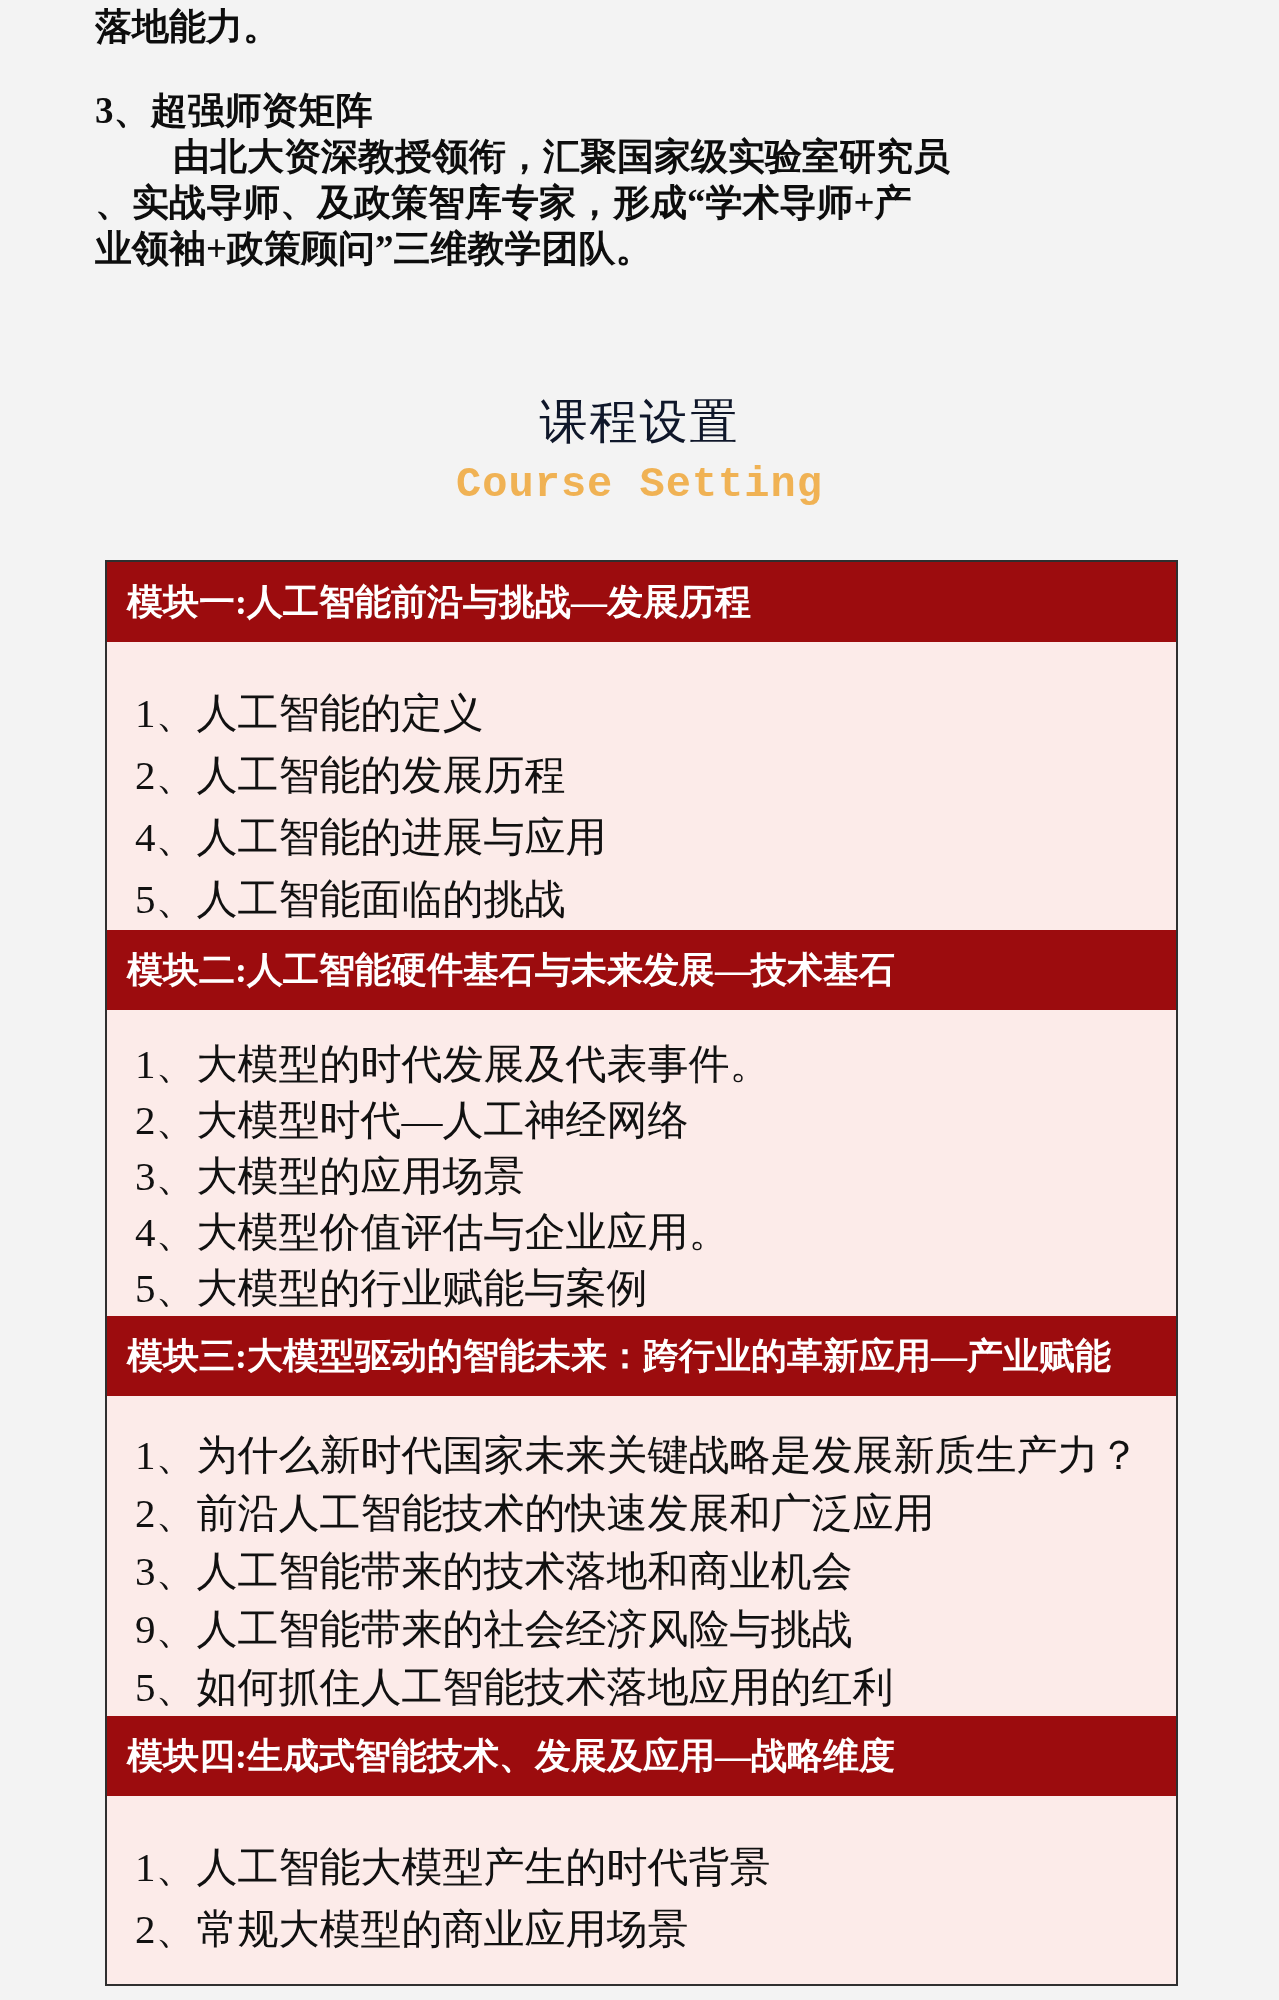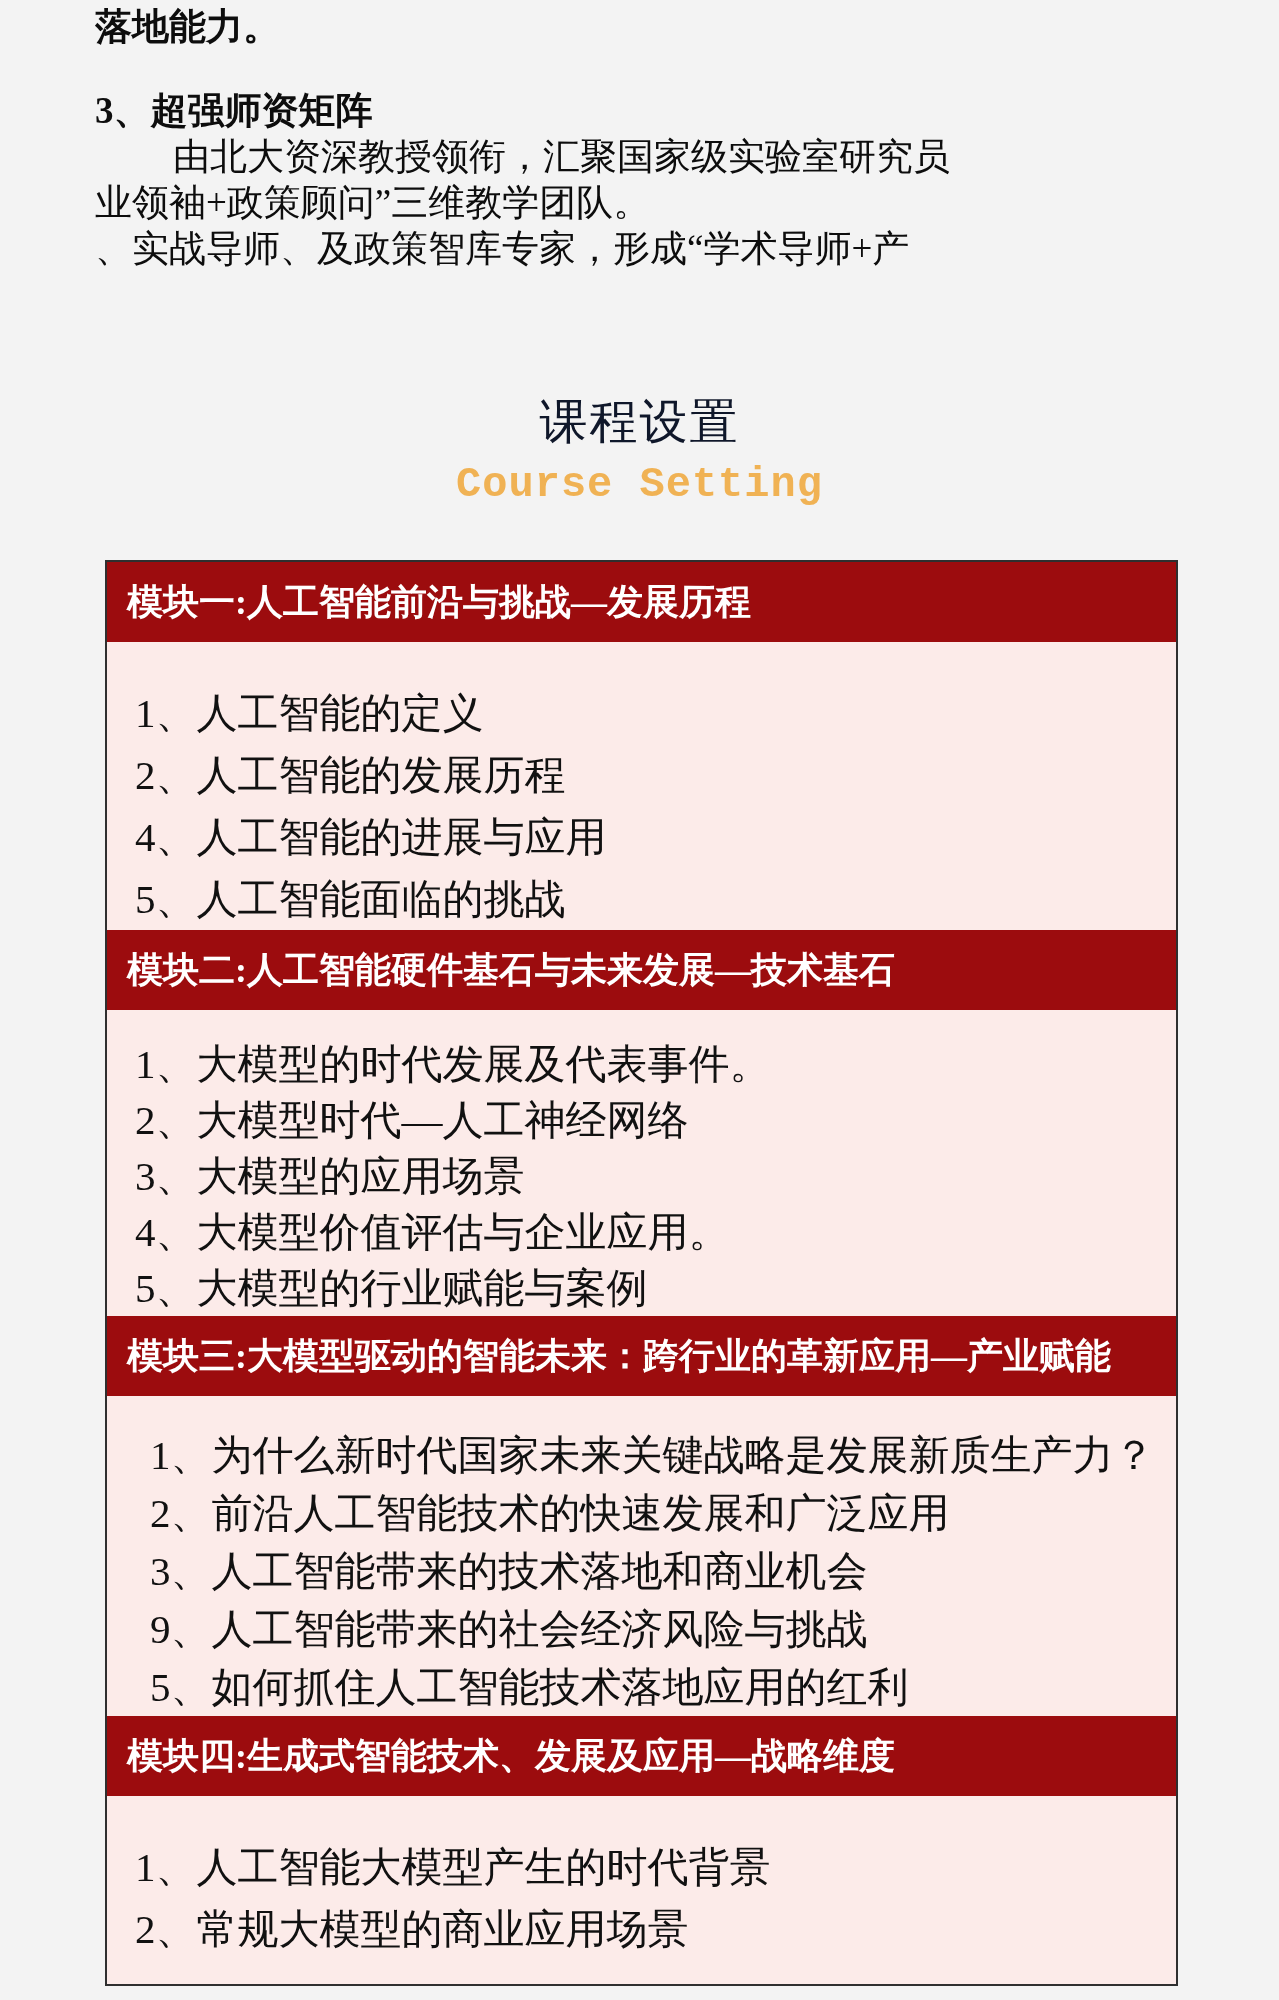--- a/index.html
+++ b/index.html
@@ -9,21 +9,21 @@
     font-family:"Liberation Serif","DejaVu Serif",serif;
     color:#0d0d0d;
   }
   
   .intro{margin:4px 60px 0 95px;}
   .intro-line{
     font-size:37px;font-weight:bold;line-height:46px;
     white-space:nowrap;
   }
   .intro-heading{margin-top:38px;}
-  .para-line{font-size:37px;font-weight:normal;line-height:46px;white-space:nowrap;}
+  .para-line{font-size:37px;font-weight:bold;line-height:46px;white-space:nowrap;}
   .para-line.indent{padding-left:78px;}
   
   .section-title{
     margin-top:122px;text-align:center;
     font-size:48px;font-weight:normal;line-height:56px;
     color:#0f172a;letter-spacing:2px;
   }
   .section-subtitle{
     margin-top:10px;text-align:center;
     font-family:"Liberation Mono","DejaVu Sans Mono",monospace;
@@ -44,34 +44,34 @@
   }
   .module-body{
     background:#fcebe9;color:#111111;
     padding-left:28px;box-sizing:border-box;
   }
   .module-item{font-size:41px;white-space:nowrap;}
   .body-0{padding-top:40px;padding-bottom:0;}
   .body-0 .module-item{line-height:62px;}
   .body-1{padding-top:26px;padding-bottom:0;border-radius:27px;}
   .body-1 .module-item{line-height:56px;}
-  .body-2{padding-top:30px;padding-bottom:0;margin-left:15px;}
+  .body-2{padding-top:30px;padding-bottom:0;}
   .body-2 .module-item{line-height:58px;}
   .body-3{padding-top:40px;padding-bottom:24px;}
   .body-3 .module-item{line-height:62px;}
 </style>
 </head>
 <body>
 
 <div class="intro">
   <div class="intro-line">落地能力。</div>
   <div class="intro-line intro-heading">3、超强师资矩阵</div>
   <div class="para-line indent">由北大资深教授领衔，汇聚国家级实验室研究员</div>
+  <div class="para-line">、实战导师、及政策智库专家，形成“学术导师+产</div>
   <div class="para-line">业领袖+政策顾问”三维教学团队。</div>
-  <div class="para-line">、实战导师、及政策智库专家，形成“学术导师+产</div>
 </div>
 
 <div class="section-title">课程设置</div>
 <div class="section-subtitle">Course Setting</div>
 
 <div class="modules">
 
   <div>
     <div class="module-header">模块一:人工智能前沿与挑战—发展历程</div>
     <div class="module-body body-0">

